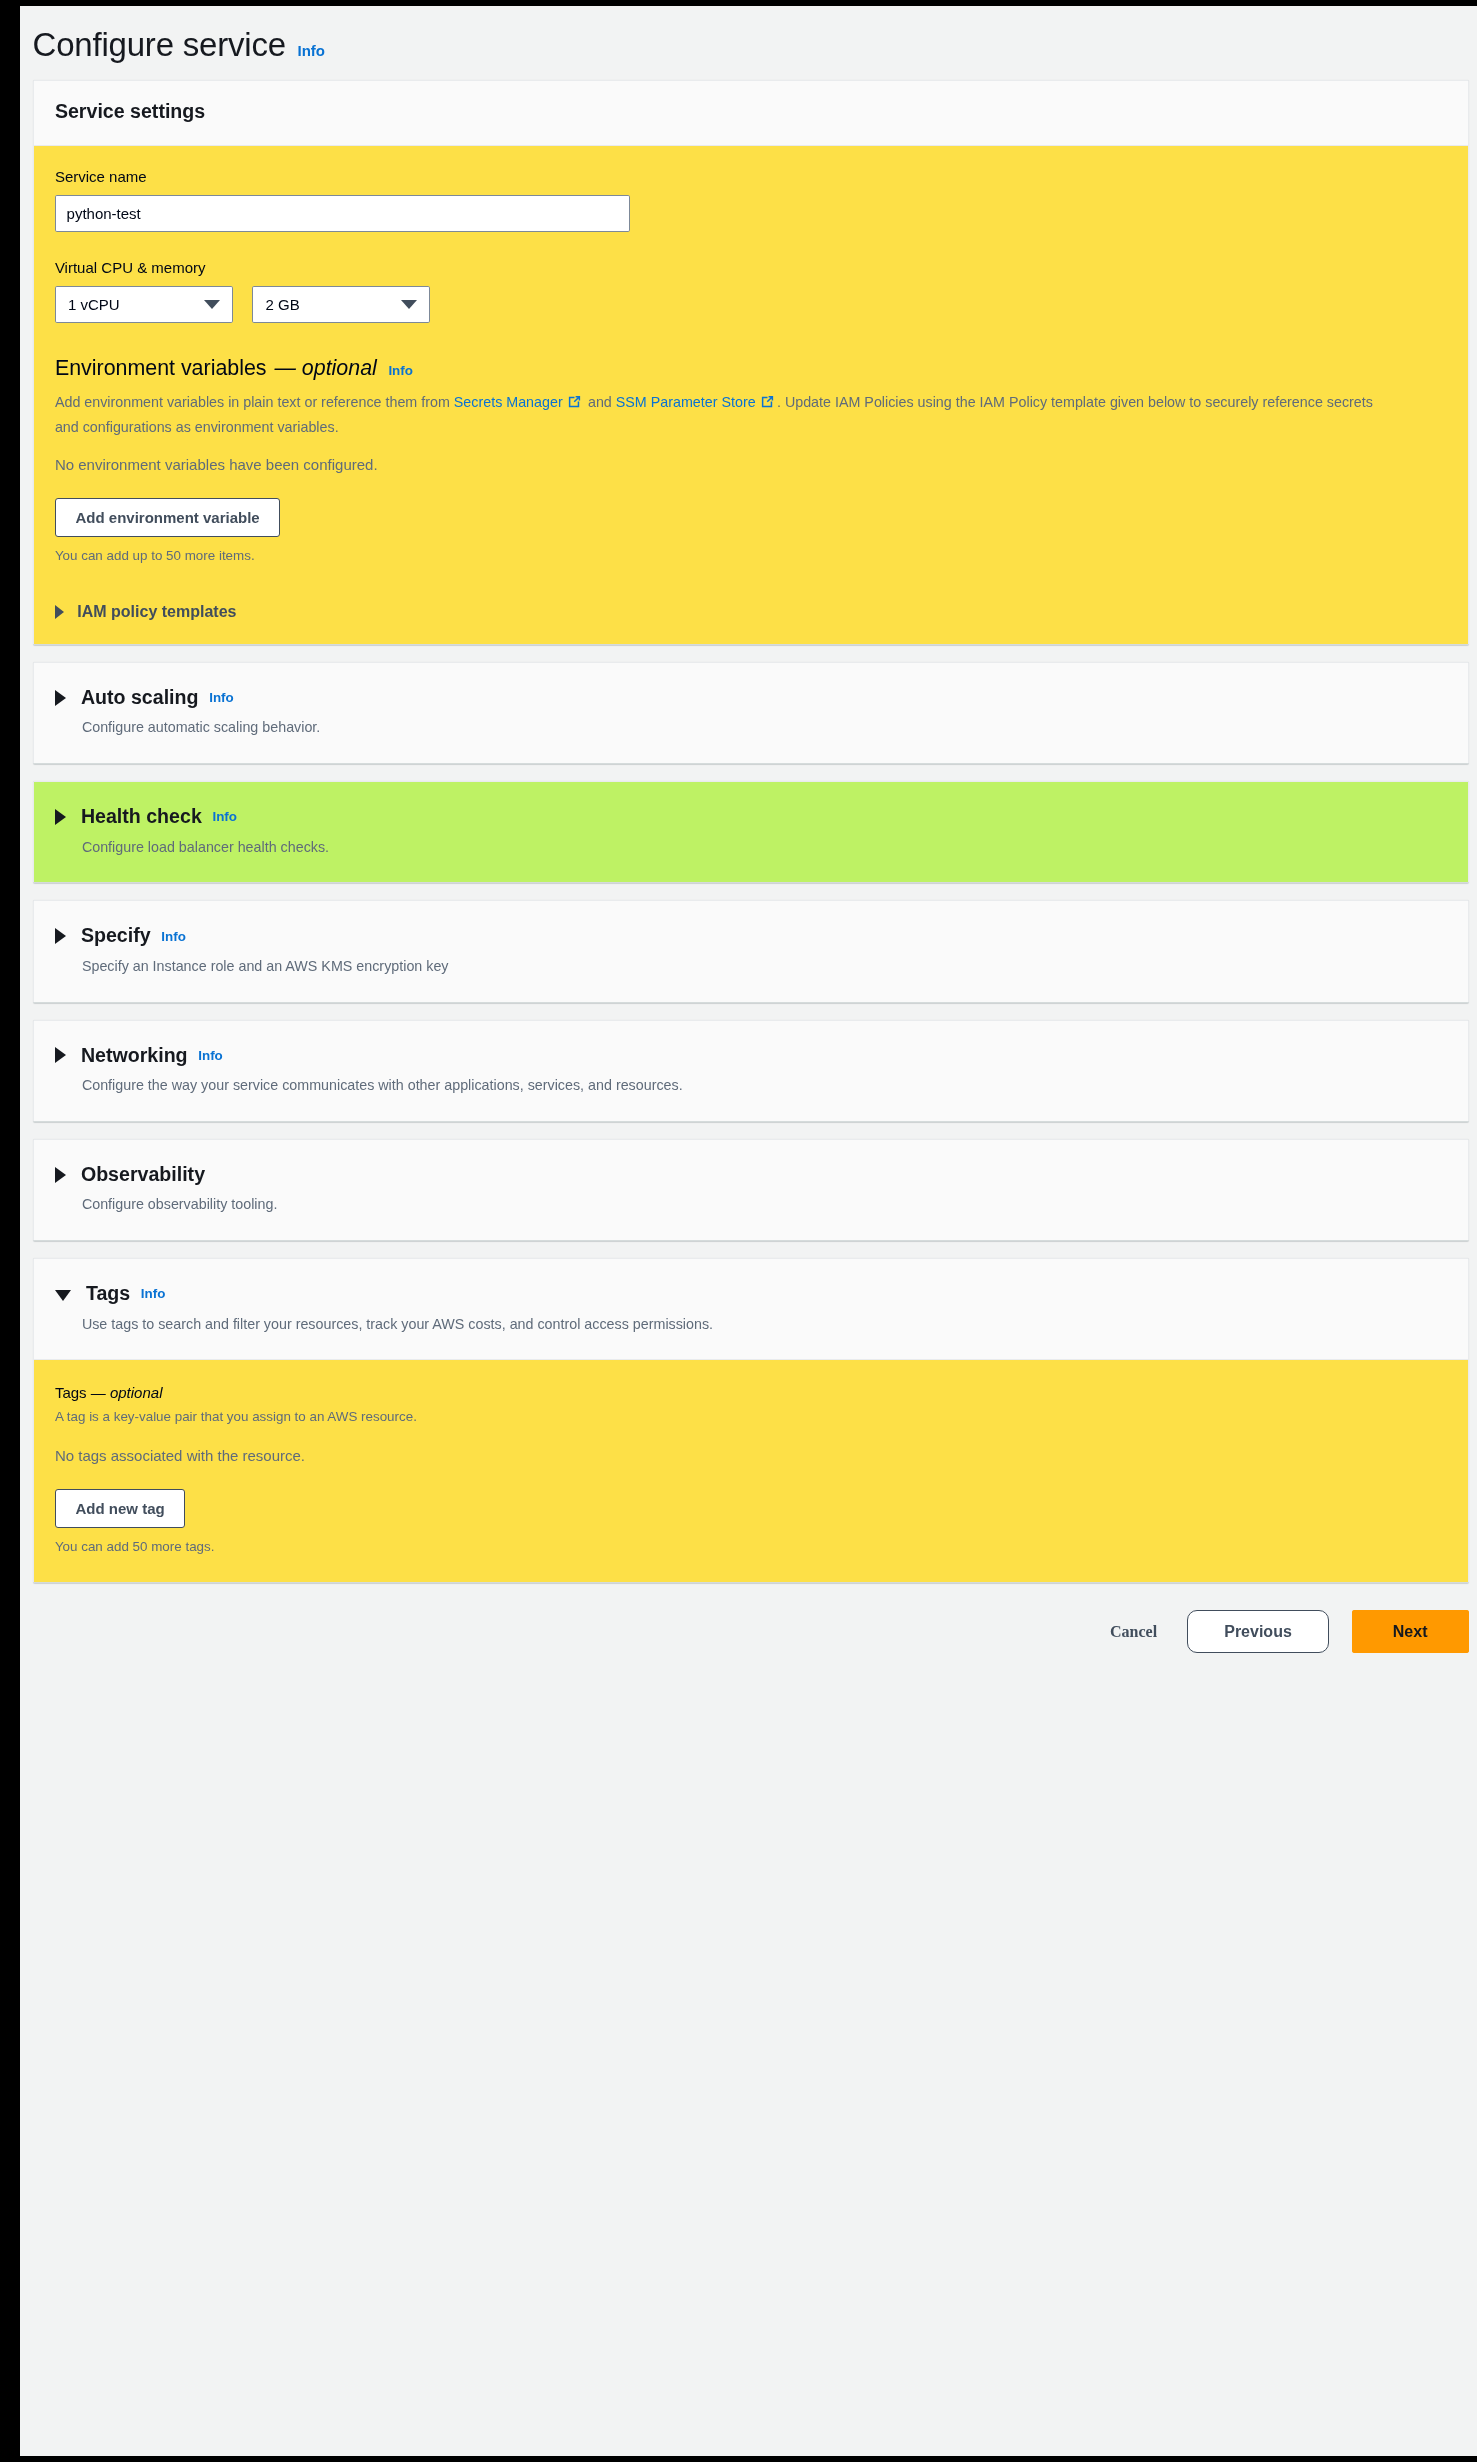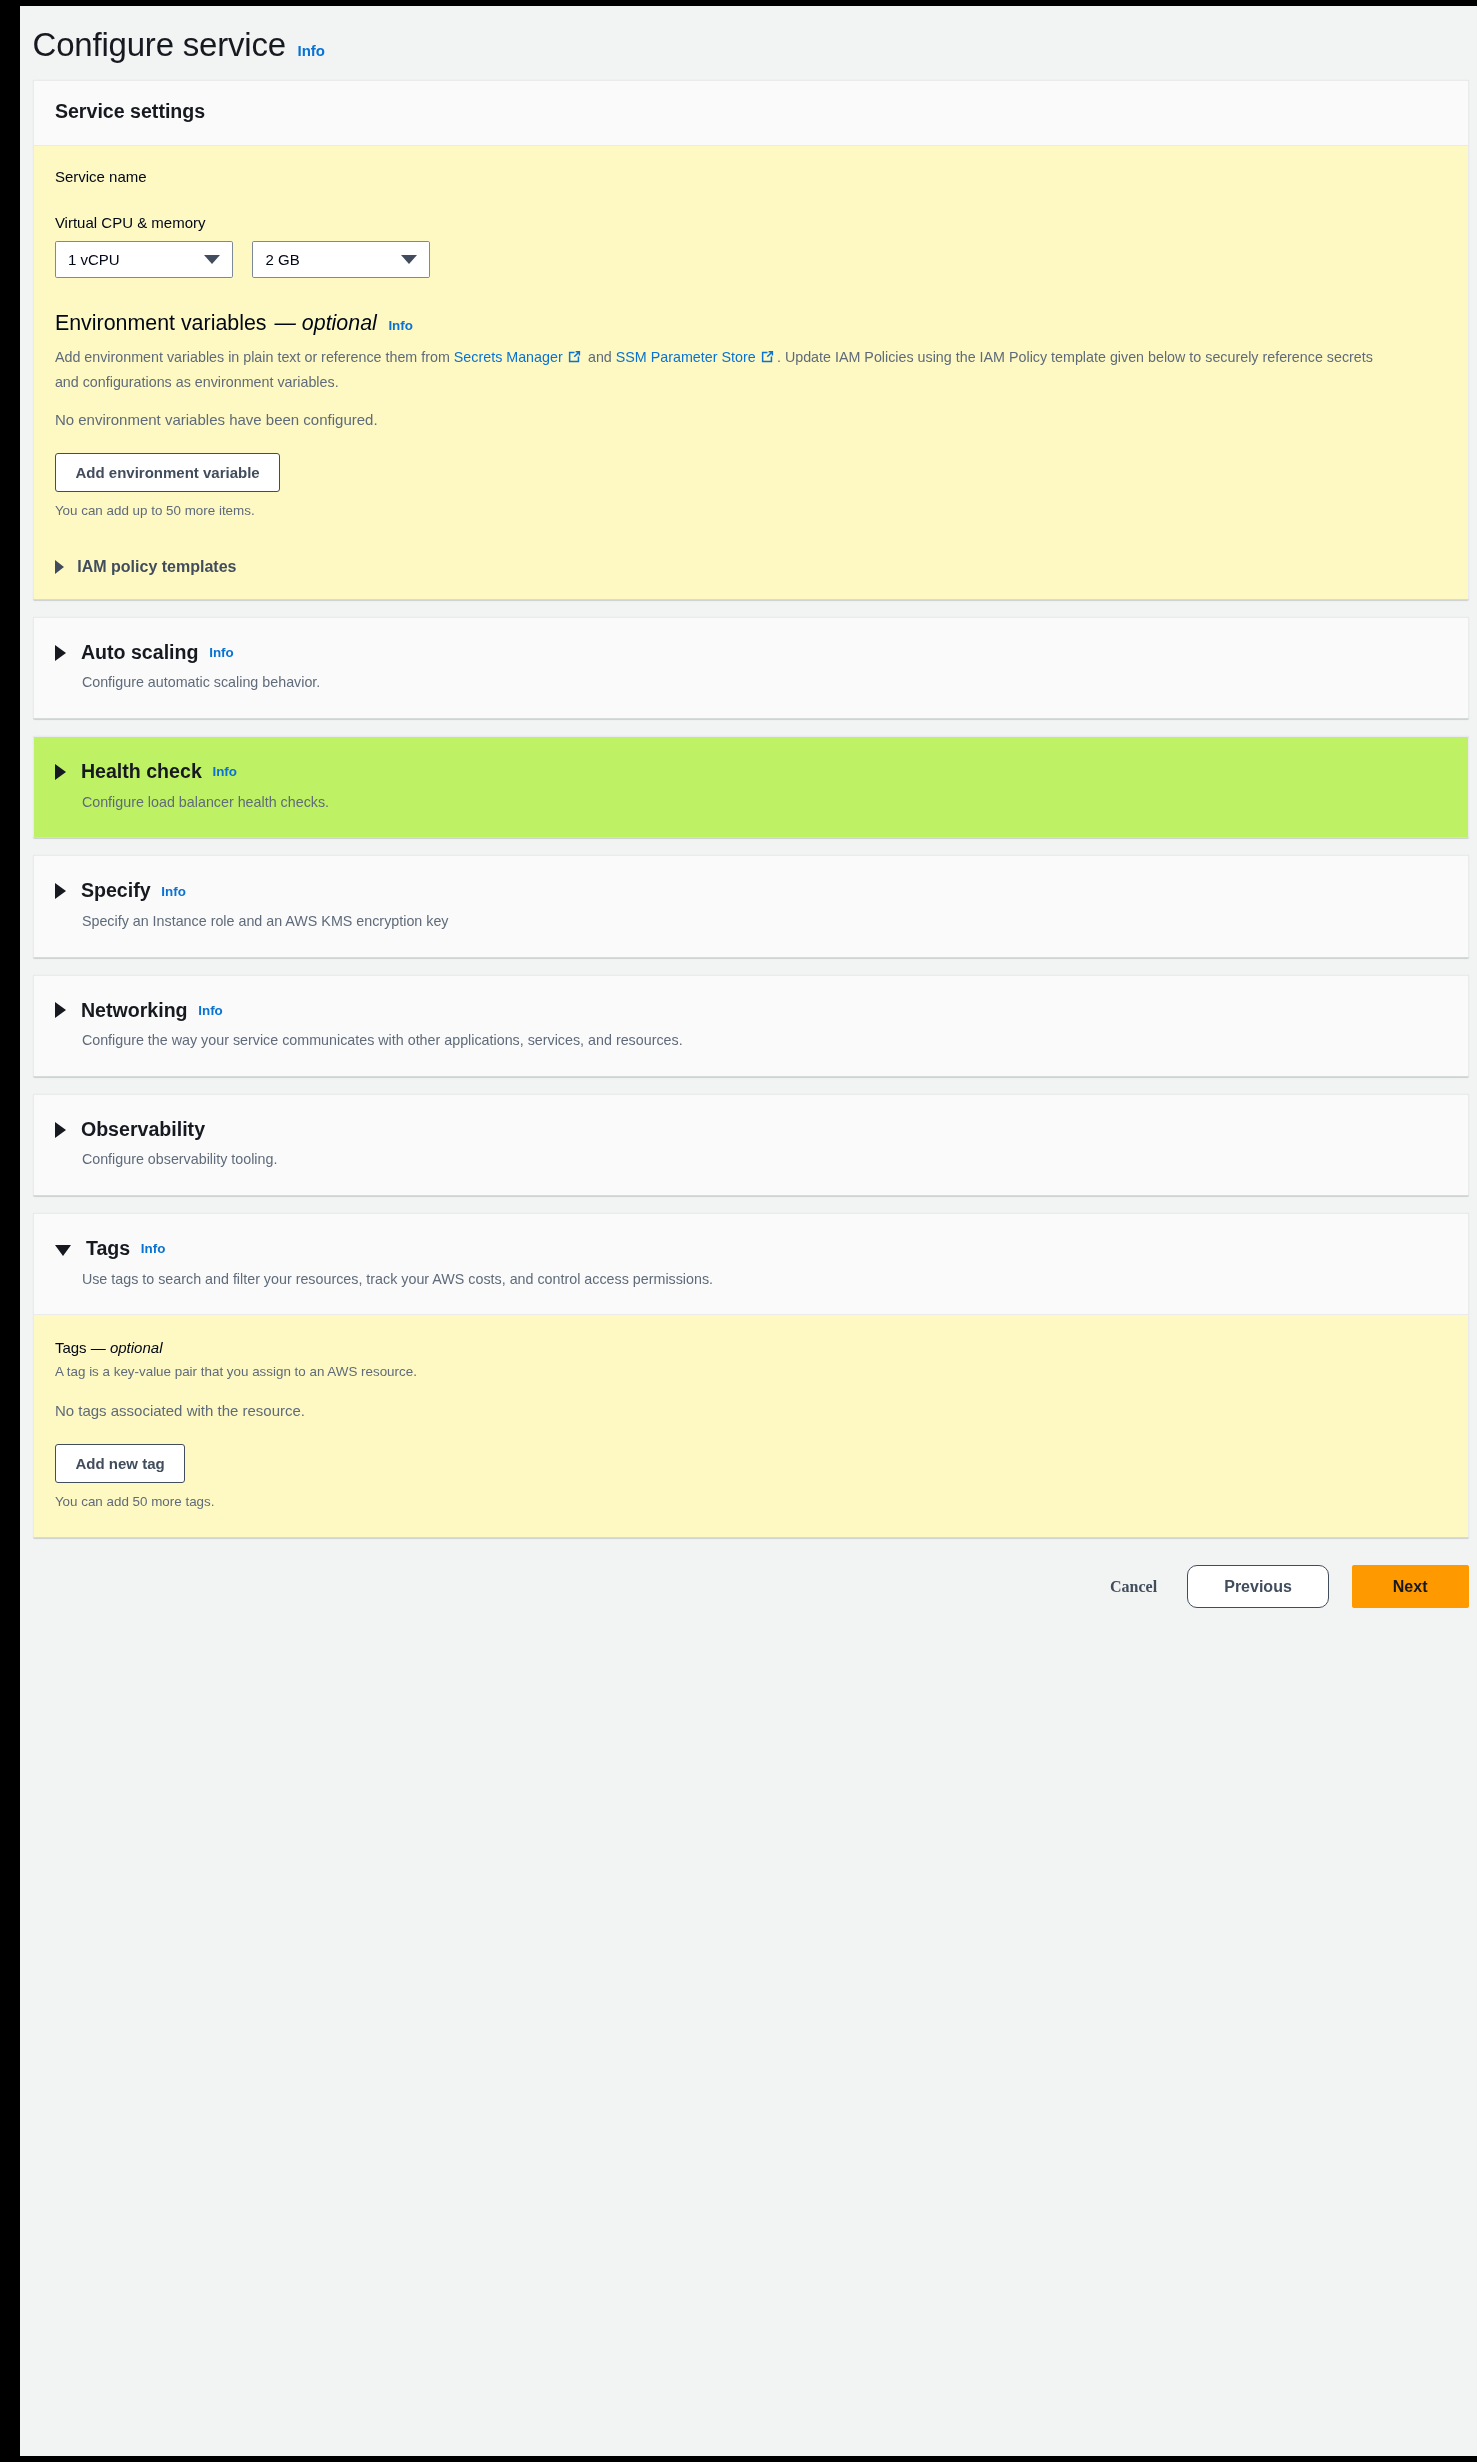--- a/index.html
+++ b/index.html
@@ -53,21 +53,21 @@
     background: #fafafa;
     border-bottom: 0.9px solid #e9ebed;
     padding: 19.6px 21.4px 21.4px 21.4px;
   }
   .card-title {
     font-size: 19.6px;
     font-weight: bold;
     color: #16191f;
     line-height: 1.2;
   }
-  .card-body { padding: 19.6px 21.4px 23px 21.4px; background: #fef9c3; }
+  .card-body { padding: 19.6px 21.4px 23px 21.4px; background: #fde047; }
 
   
   .collapsible { padding: 23px 21.4px 25px 21.4px; }
   .collapsible-head {
     display: flex;
     align-items: center;
     cursor: pointer;
   }
   .caret {
     width: 0; height: 0;
@@ -282,20 +282,21 @@
   </div>
 
   <div class="card" style="margin-top:16px;">
     <div class="card-header">
       <div class="card-title">Service settings</div>
     </div>
     <div class="card-body">
 
       
       <div class="field-label">Service name</div>
+      <input class="text-input" type="text" value="python-test" style="">
 
       
       <div class="field-label mt-28">Virtual CPU &amp; memory</div>
       <div class="select-row">
         <div class="select-box">
           <span>1 vCPU</span>
           <span class="select-caret"></span>
         </div>
         <div class="select-box">
           <span>2 GB</span>

